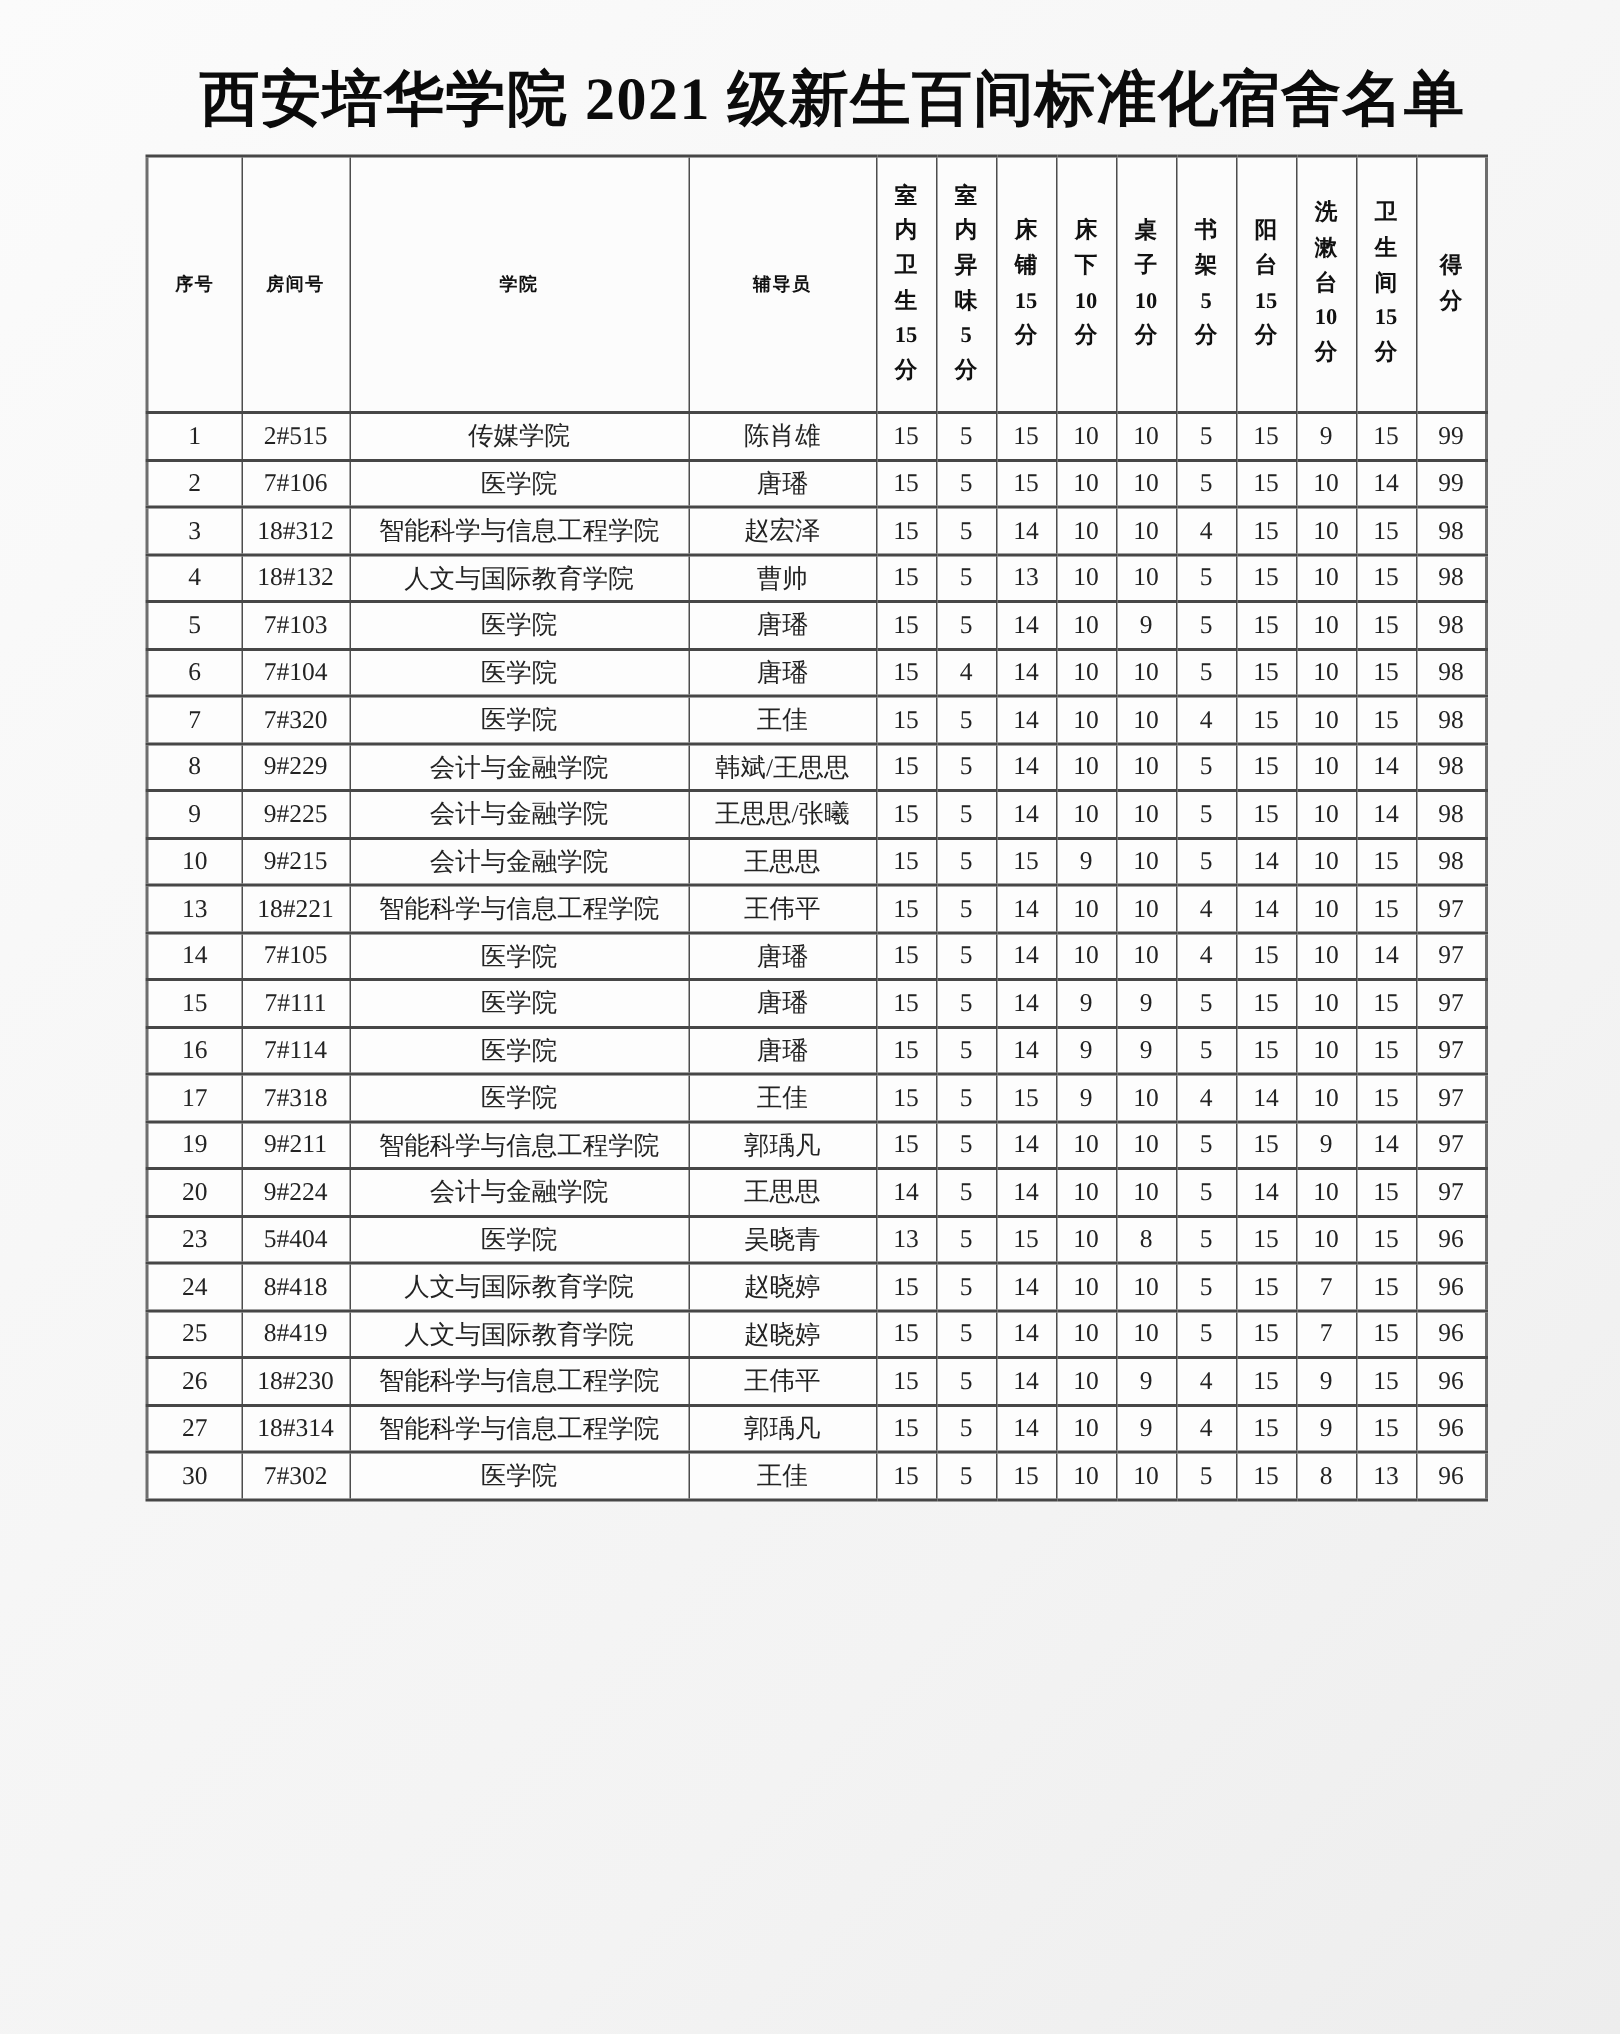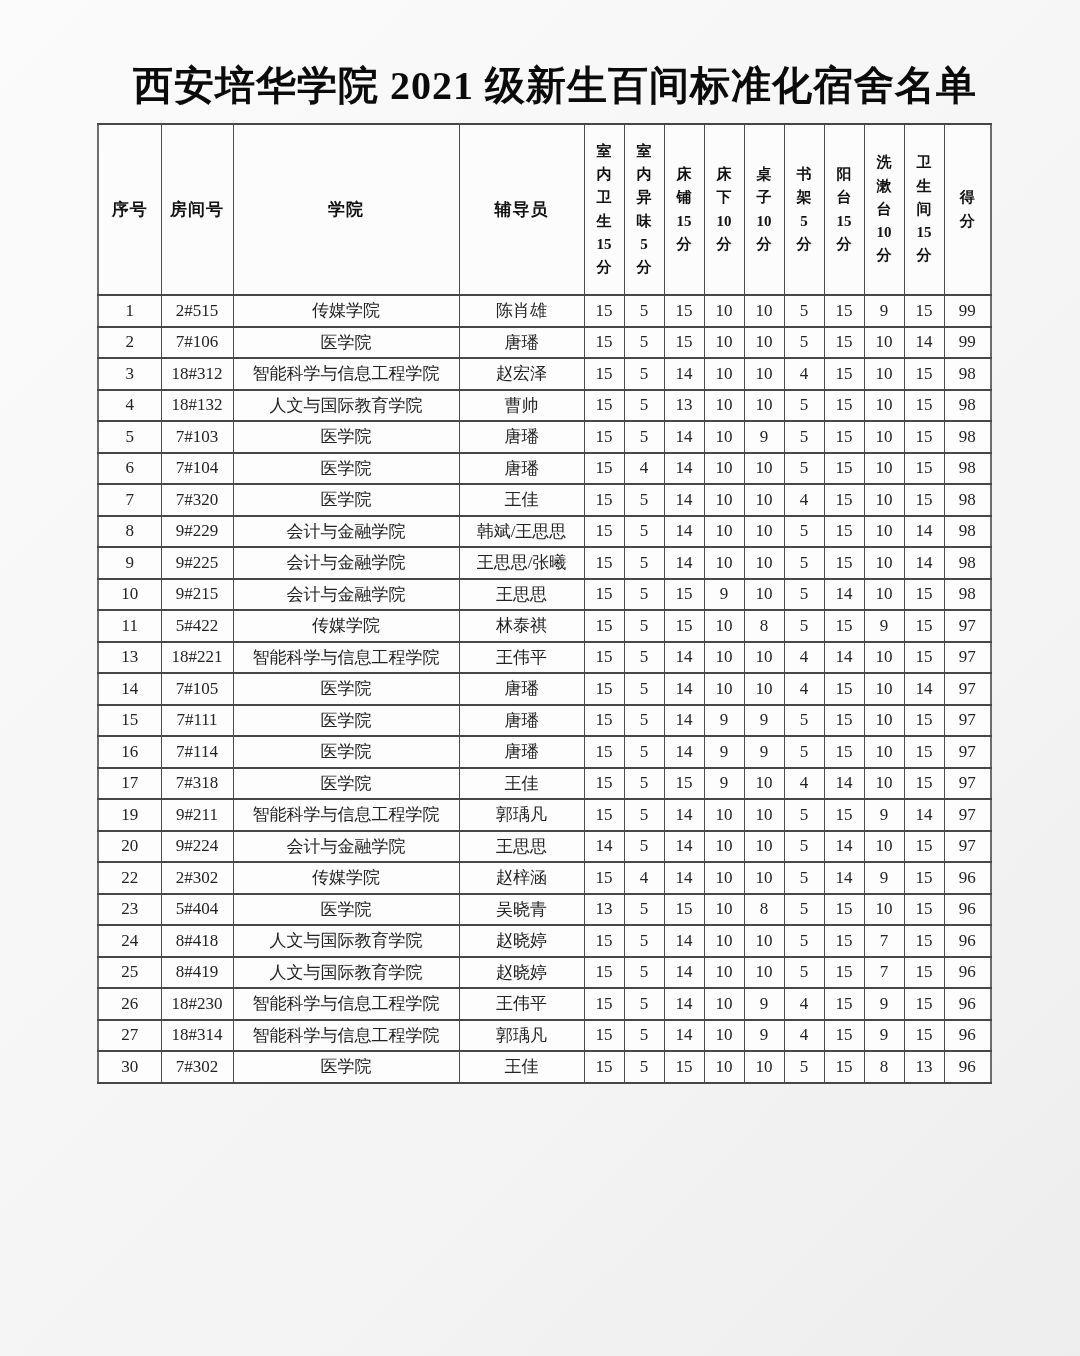--- a/index.html
+++ b/index.html
@@ -14,21 +14,21 @@
     font-family: "Liberation Serif", serif;
     color: #1c1c1c;
   }
   .page {
     width: 1080px;
     height: 1356px;
     overflow: hidden;
     background: linear-gradient(135deg, #fbfbfb 0%, #f3f3f3 70%, #ededed 100%);
   }
   .page-title {
-    margin: 58px 0 0 0;
+    margin: 38px 0 0 0;
     text-align: center;
     font-size: 40px;
     font-weight: bold;
     color: #0b0b0b;
     letter-spacing: 1px;
     white-space: nowrap;
     padding-left: 30px;
   }
   table.dorm-table {
     border-collapse: collapse;
@@ -48,21 +48,21 @@
     padding: 0;
     overflow: hidden;
   }
   .dorm-table thead th {
     height: 171px;
     font-weight: bold;
     color: #111;
     background: #fcfcfc;
   }
   .dorm-table thead th.horizontal {
-    font-size: 17px;
+    font-size: 12px;
     letter-spacing: 1px;
   }
   .dorm-table thead th.vertical {
     font-size: 15px;
     line-height: 1.55;
     white-space: pre-line;
     padding: 4px 0;
   }
   .dorm-table tbody td {
     height: 31.5px;
@@ -302,36 +302,20 @@
           <td>15</td>
           <td>9</td>
           <td>10</td>
           <td>5</td>
           <td>14</td>
           <td>10</td>
           <td>15</td>
           <td>98</td>
         </tr>
         <tr>
-          <td>11</td>
-          <td>5#422</td>
-          <td>传媒学院</td>
-          <td>林泰祺</td>
-          <td>15</td>
-          <td>5</td>
-          <td>15</td>
-          <td>10</td>
-          <td>8</td>
-          <td>5</td>
-          <td>15</td>
-          <td>9</td>
-          <td>15</td>
-          <td>97</td>
-        </tr>
-        <tr>
           <td>13</td>
           <td>18#221</td>
           <td>智能科学与信息工程学院</td>
           <td>王伟平</td>
           <td>15</td>
           <td>5</td>
           <td>14</td>
           <td>10</td>
           <td>10</td>
           <td>4</td>
@@ -428,36 +412,20 @@
           <td>14</td>
           <td>5</td>
           <td>14</td>
           <td>10</td>
           <td>10</td>
           <td>5</td>
           <td>14</td>
           <td>10</td>
           <td>15</td>
           <td>97</td>
-        </tr>
-        <tr>
-          <td>22</td>
-          <td>2#302</td>
-          <td>传媒学院</td>
-          <td>赵梓涵</td>
-          <td>15</td>
-          <td>4</td>
-          <td>14</td>
-          <td>10</td>
-          <td>10</td>
-          <td>5</td>
-          <td>14</td>
-          <td>9</td>
-          <td>15</td>
-          <td>96</td>
         </tr>
         <tr>
           <td>23</td>
           <td>5#404</td>
           <td>医学院</td>
           <td>吴晓青</td>
           <td>13</td>
           <td>5</td>
           <td>15</td>
           <td>10</td>

